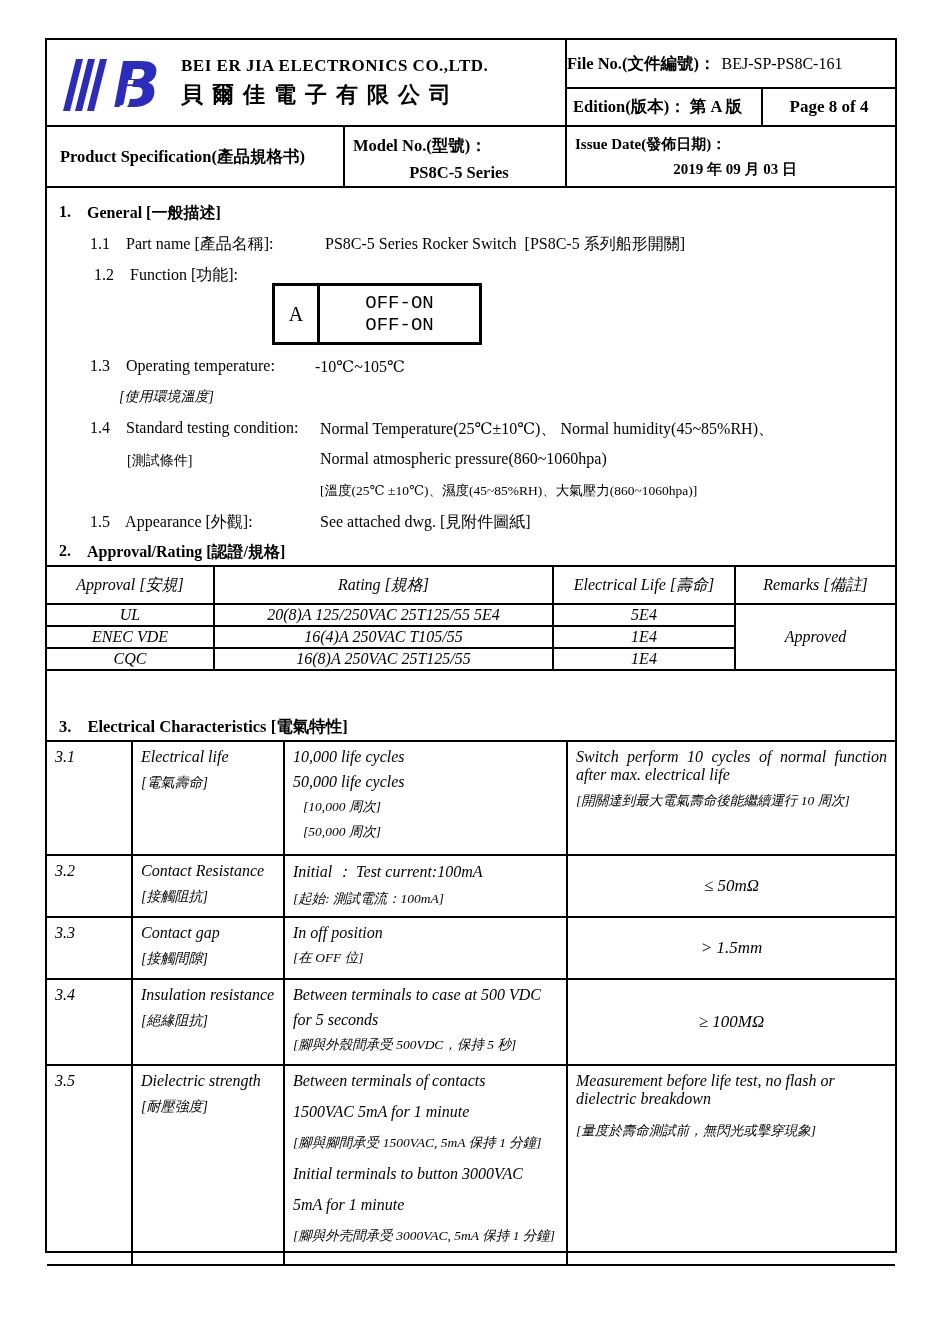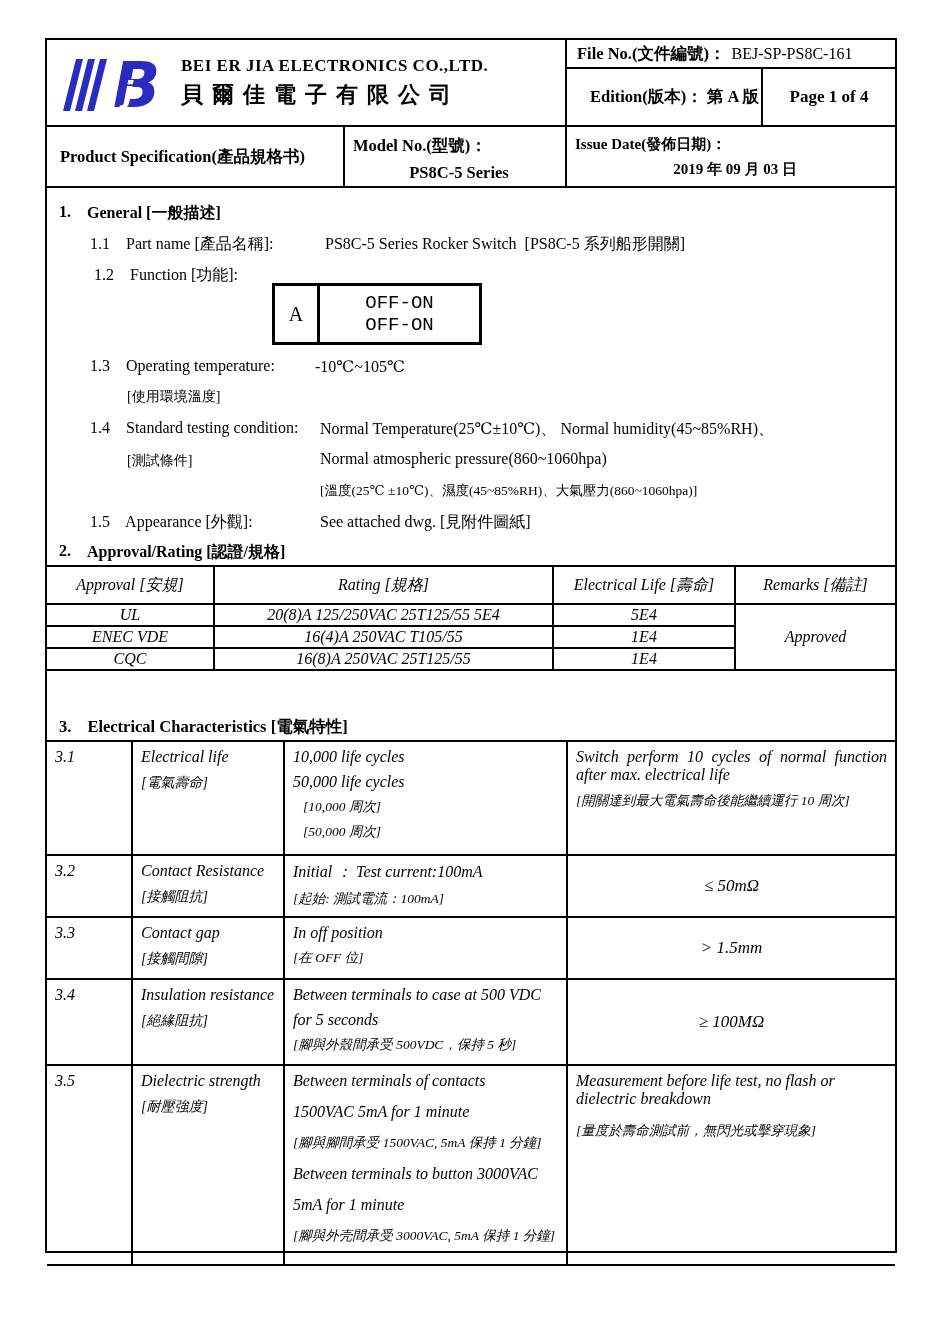--- a/index.html
+++ b/index.html
@@ -13,27 +13,27 @@
   }
   
   .hdr1{position:absolute;left:0;top:0;width:100%;height:87px;display:flex;
         border-bottom:2px solid #000;box-sizing:border-box;}
   .hdr1-left{width:520px;border-right:2px solid #000;box-sizing:border-box;
         display:flex;align-items:center;padding-left:14px;gap:16px;}
   .company{display:flex;flex-direction:column;gap:4px;}
   .company-en{font-weight:bold;font-size:17px;letter-spacing:0.5px;}
   .company-cn{font-weight:bold;font-size:22px;letter-spacing:9px;}
   .hdr1-right{flex:1;display:flex;flex-direction:column;}
-  .fileno{height:29px;border-bottom:2px solid #000;box-sizing:border-box;
-        display:flex;align-items:center;padding-left:10px;}
+  .fileno{height:49px;border-bottom:2px solid #000;box-sizing:border-box;
+        display:flex;align-items:center;}
   .fileno .lbl{font-weight:bold;font-size:16.5px;}
   .fileno .val{font-size:16px;margin-left:6px;}
   .edrow{flex:1;display:flex;}
   .edition{width:196px;border-right:2px solid #000;box-sizing:border-box;
-        display:flex;align-items:center;padding-left:23px;}
+        display:flex;align-items:center;padding-left:6px;}
   .edition .lbl{font-weight:bold;font-size:16.5px;}
   .edition .val{font-weight:bold;font-size:16.5px;margin-left:4px;}
   .pagecell{flex:1;display:flex;align-items:center;justify-content:center;
         font-weight:bold;font-size:17px;}
   .hdr2{position:absolute;left:0;top:87px;width:100%;height:61px;display:flex;
         border-bottom:2px solid #000;box-sizing:border-box;}
   .ps{width:298px;border-right:2px solid #000;box-sizing:border-box;
         display:flex;align-items:center;padding-left:13px;
         font-weight:bold;font-size:16.5px;}
   .model{width:222px;border-right:2px solid #000;box-sizing:border-box;
@@ -101,21 +101,21 @@
     <div class="hdr1-right">
       <div class="fileno">
         <span class="lbl">File No.(文件編號)：</span>
         <span class="val">BEJ-SP-PS8C-161</span>
       </div>
       <div class="edrow">
         <div class="edition">
           <span class="lbl">Edition(版本)：</span>
           <span class="val">第 A 版</span>
         </div>
-        <div class="pagecell">Page 1 of 4</div>
+        <div class="pagecell">Page 8 of 4</div>
       </div>
     </div>
   </div>
 
   <div class="hdr2">
     <div class="ps">Product Specification(產品規格书)</div>
     <div class="model">
       <div>Model No.(型號)：</div>
       <div class="ctr">PS8C-5 Series</div>
     </div>
@@ -136,21 +136,21 @@
     <div class="fnbox">
       <div class="fnkey">A</div>
       <div class="fnval">
         <div>OFF-ON</div>
         <div>OFF-ON</div>
       </div>
     </div>
 
     <div class="bline" style="left:43px;top:159px;">1.3    Operating temperature:</div>
     <div class="bline" style="left:268px;top:159px;">-10℃~105℃</div>
-    <div class="bline cnsmall" style="left:80px;top:190px;">[使用環境溫度]</div>
+    <div class="bline cnsmall" style="left:72px;top:190px;font-style:italic;">[使用環境溫度]</div>
 
     <div class="bline" style="left:43px;top:221px;">1.4    Standard testing condition:</div>
     <div class="bline" style="left:273px;top:221px;">Normal Temperature(25℃±10℃)、 Normal humidity(45~85%RH)、</div>
     <div class="bline cnsmall" style="left:80px;top:254px;">[測試條件]</div>
     <div class="bline" style="left:273px;top:252px;">Normal atmospheric pressure(860~1060hpa)</div>
     <div class="bline tiny" style="left:273px;top:284px;">[溫度(25℃ ±10℃)、濕度(45~85%RH)、大氣壓力(860~1060hpa)]</div>
 
     <div class="bline" style="left:43px;top:314px;">1.5    Appearance [外觀]:</div>
     <div class="bline" style="left:273px;top:314px;">See attached dwg. [見附件圖紙]</div>
 
@@ -263,21 +263,21 @@
     <tr class="r35">
       <td class="noL">3.5</td>
       <td>
         <div class="itline">Dielectric strength</div>
         <div class="cnsmall">[耐壓強度]</div>
       </td>
       <td class="sp5">
         <div class="cline">Between terminals of contacts</div>
         <div class="cline">1500VAC 5mA for 1 minute</div>
         <div class="cline tiny">[腳與腳間承受 1500VAC, 5mA 保持 1 分鐘]</div>
-        <div class="cline">Between terminals to button 3000VAC</div>
+        <div class="cline">Initial terminals to button 3000VAC</div>
         <div class="cline">5mA for 1 minute</div>
         <div class="cline tiny">[腳與外壳間承受 3000VAC, 5mA 保持 1 分鐘]</div>
       </td>
       <td class="noR">
         <div class="cline" style="margin-bottom:14px;">Measurement before life test, no flash or dielectric breakdown</div>
         <div class="tiny">[量度於壽命測試前，無閃光或擊穿現象]</div>
       </td>
     </tr>
   </tbody>
     </table>

